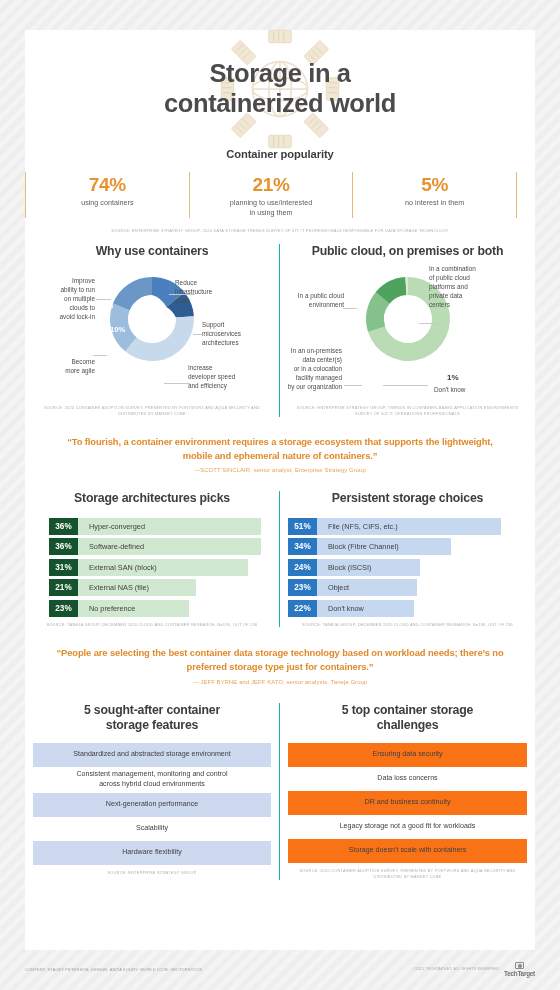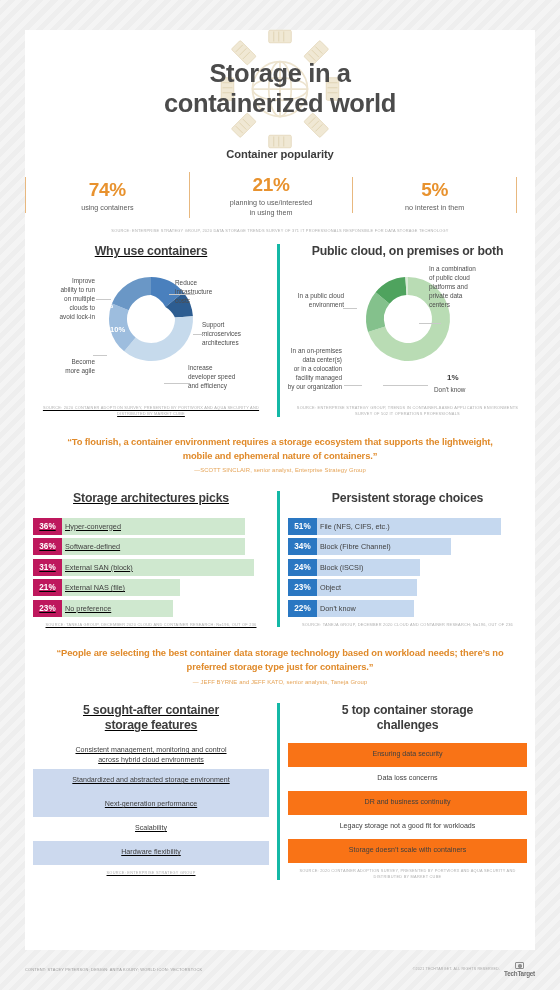--- a/index.html
+++ b/index.html
@@ -61,21 +61,20 @@
     color: #3d3d3d;
     line-height: 1.25;
     letter-spacing: -0.2px;
   }
 
   
   .pop-row {
     display: flex;
     margin: 12px 18px 0 0;
     height: 46px;
-    align-items: center;
   }
   .pop-cell {
     flex: 1;
     text-align: center;
     border-left: 1.5px solid #e8b87f;
     padding: 2px 4px 0 4px;
   }
   .pop-cell:last-child { border-right: 1.5px solid #e8b87f; }
   .pop-num {
     font-size: 19px; font-weight: bold;
@@ -97,21 +96,21 @@
   .src-pop { margin-top: 10px; }
 
   
   .grid2 {
     display: flex;
   }
   .col {
     width: 50%;
     padding: 0 8px;
   }
-  .col-div { border-right: 3px solid #14b8a6; text-decoration: underline; }
+  .col-div { border-right: 1px solid #14b8a6; }
 
   
   .donut-area {
     position: relative;
     height: 142px;
     margin-top: 4px;
   }
   .donut {
     position: absolute;
     left: 50%; top: 6px;
@@ -169,26 +168,26 @@
   }
   .bar-pct {
     width: 29px;
     flex: none;
     display: flex; align-items: center; justify-content: center;
     font-size: 8.2px; font-weight: bold;
     color: #ffffff;
   }
   .bar-fill {
     display: flex; align-items: center;
-    padding-left: 3px;
+    padding-left: 11px;
     font-size: 7.3px;
     color: #3f3f3f;
     white-space: nowrap;
   }
-  .green .bar-pct { background: #be185d; }
+  .green .bar-pct { background: #14532d; margin-left: 16px; }
   .green .bar-fill { background: #cfe8cf; }
   .blue  .bar-pct { background: #2a77c2; }
   .blue  .bar-fill { background: #c5d8ef; }
 
   .src-bars { margin-top: 5px; }
 
   
   .striped { margin-top: 10px; }
   .stripe {
     min-height: 24px;
@@ -432,21 +431,21 @@
           <div class="bar-row">
             <div class="bar-pct">36%</div>
             <div class="bar-fill" style="width: 182.8px;">Hyper-converged</div>
           </div>
           <div class="bar-row">
             <div class="bar-pct">36%</div>
             <div class="bar-fill" style="width: 182.8px;">Software-defined</div>
           </div>
           <div class="bar-row">
             <div class="bar-pct">31%</div>
-            <div class="bar-fill" style="width: 192px;">External SAN (block)</div>
+            <div class="bar-fill" style="width: 170px;">External SAN (block)</div>
           </div>
           <div class="bar-row">
             <div class="bar-pct">21%</div>
             <div class="bar-fill" style="width: 118.3px;">External NAS (file)</div>
           </div>
           <div class="bar-row">
             <div class="bar-pct">23%</div>
             <div class="bar-fill" style="width: 111px;">No preference</div>
           </div>
         </div>
@@ -484,22 +483,22 @@
   <div style="margin-top:19px;">
     <div class="quote">“People are selecting the best container data storage technology based on workload needs; there’s no preferred storage type just for containers.”</div>
     <div class="quote-attr">— JEFF BYRNE and JEFF KATO, senior analysts, Taneja Group</div>
   </div>
 
   <div class="grid2" style="margin-top:18px;">
 
     <div class="col col-div">
       <div class="h-col nl">5 sought-after container<br>storage features</div>
       <div class="striped">
+          <div class="stripe on-blue">Standardized and abstracted storage environment</div>
           <div class="stripe off">Consistent management, monitoring and control<br>across hybrid cloud environments</div>
-          <div class="stripe on-blue">Standardized and abstracted storage environment</div>
           <div class="stripe on-blue">Next-generation performance</div>
           <div class="stripe off">Scalability</div>
           <div class="stripe on-blue">Hardware flexibility</div>
         </div>
       <div class="src src-bars">SOURCE: ENTERPRISE STRATEGY GROUP</div>
     </div>
 
     <div class="col">
       <div class="h-col nl">5 top container storage<br>challenges</div>
       <div class="striped">

